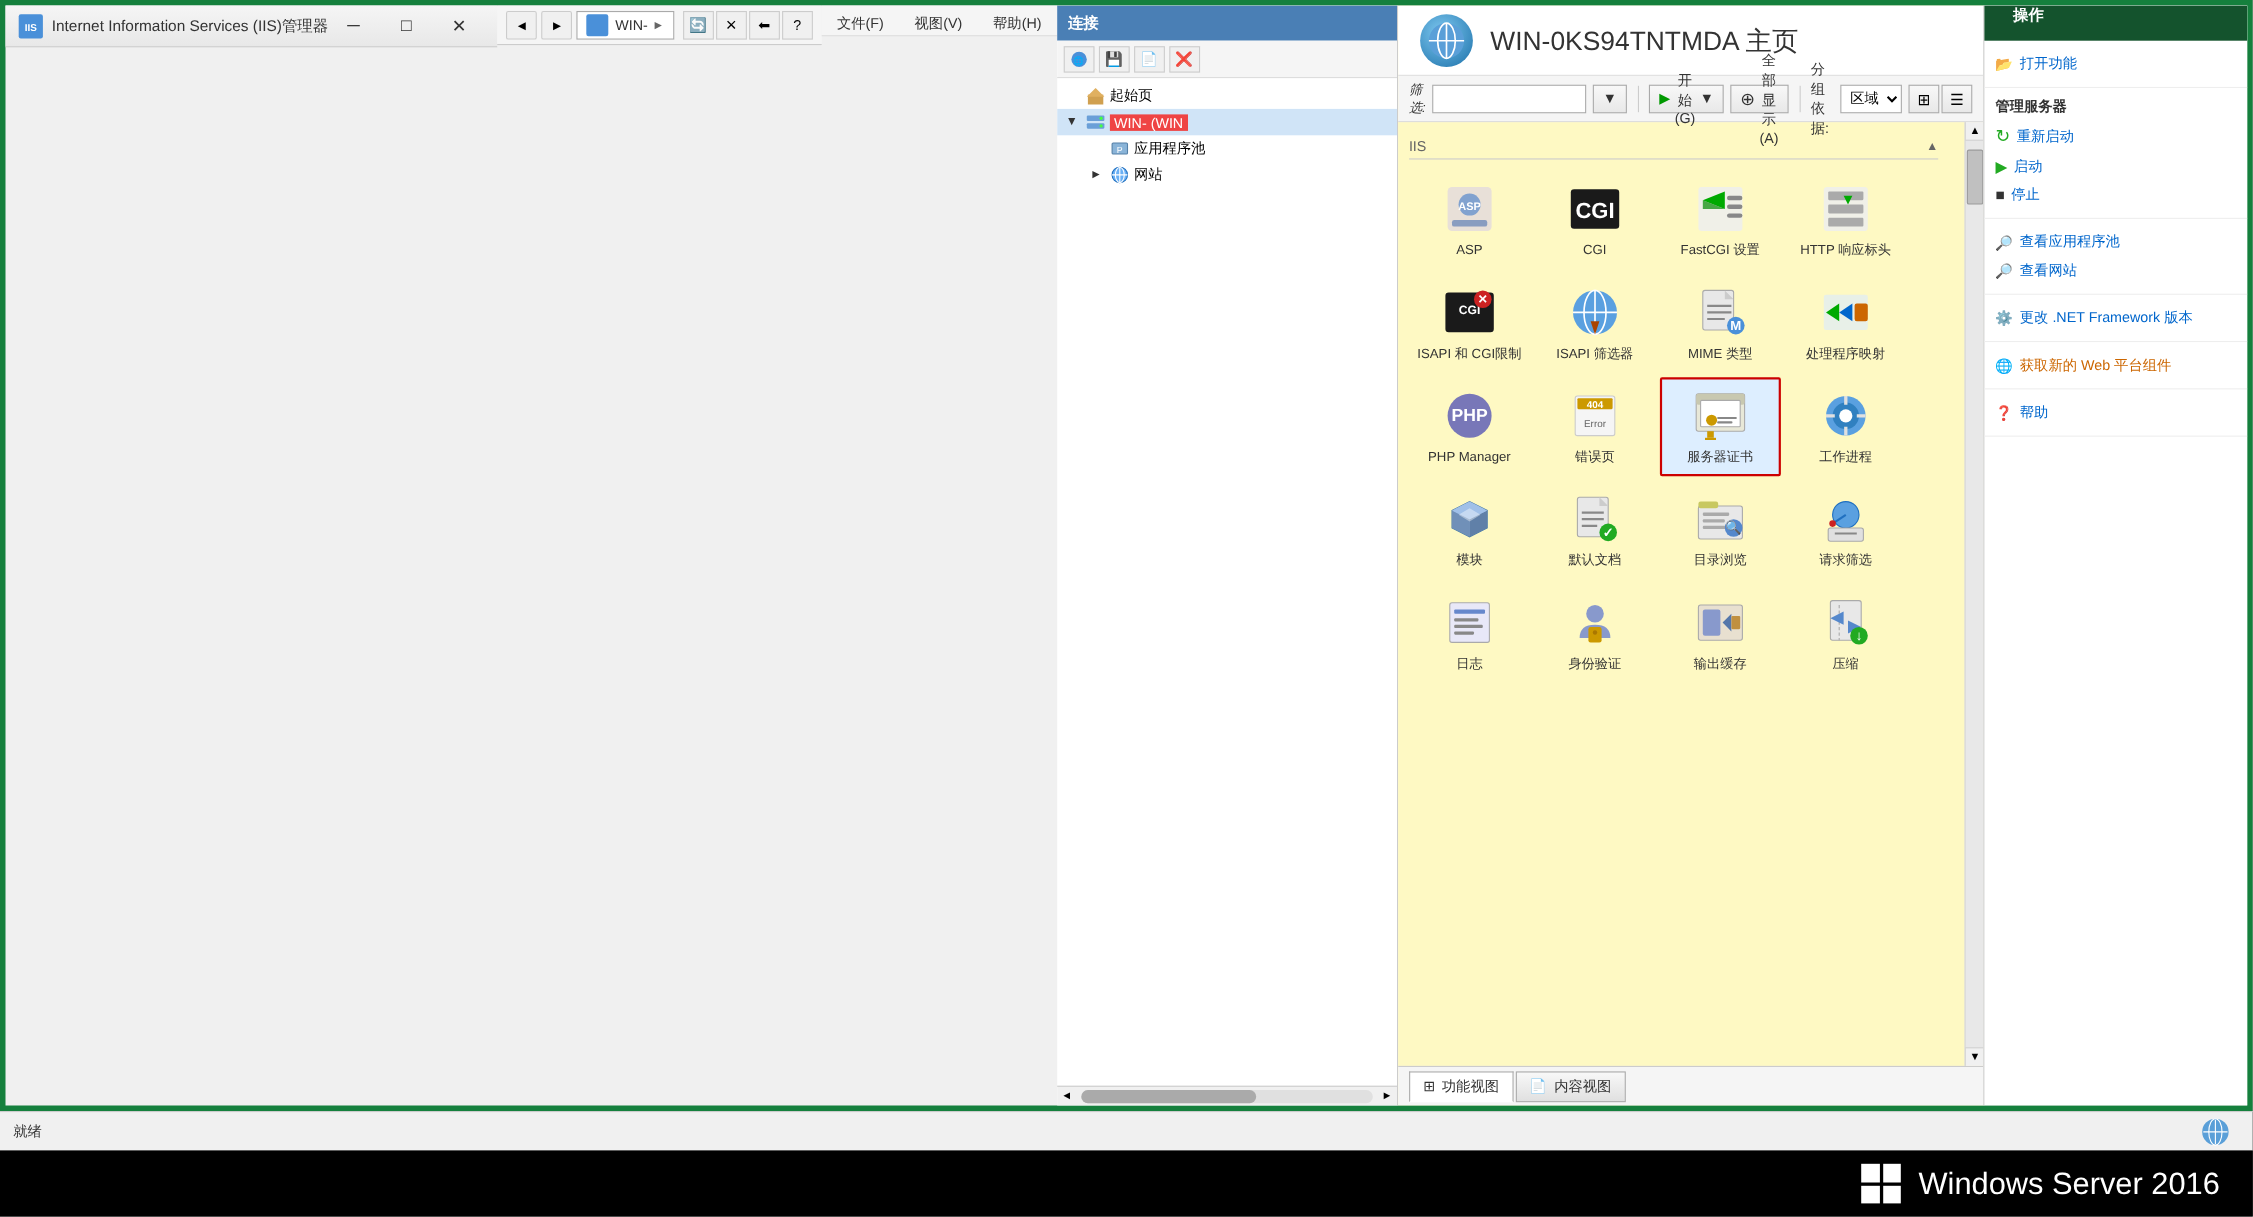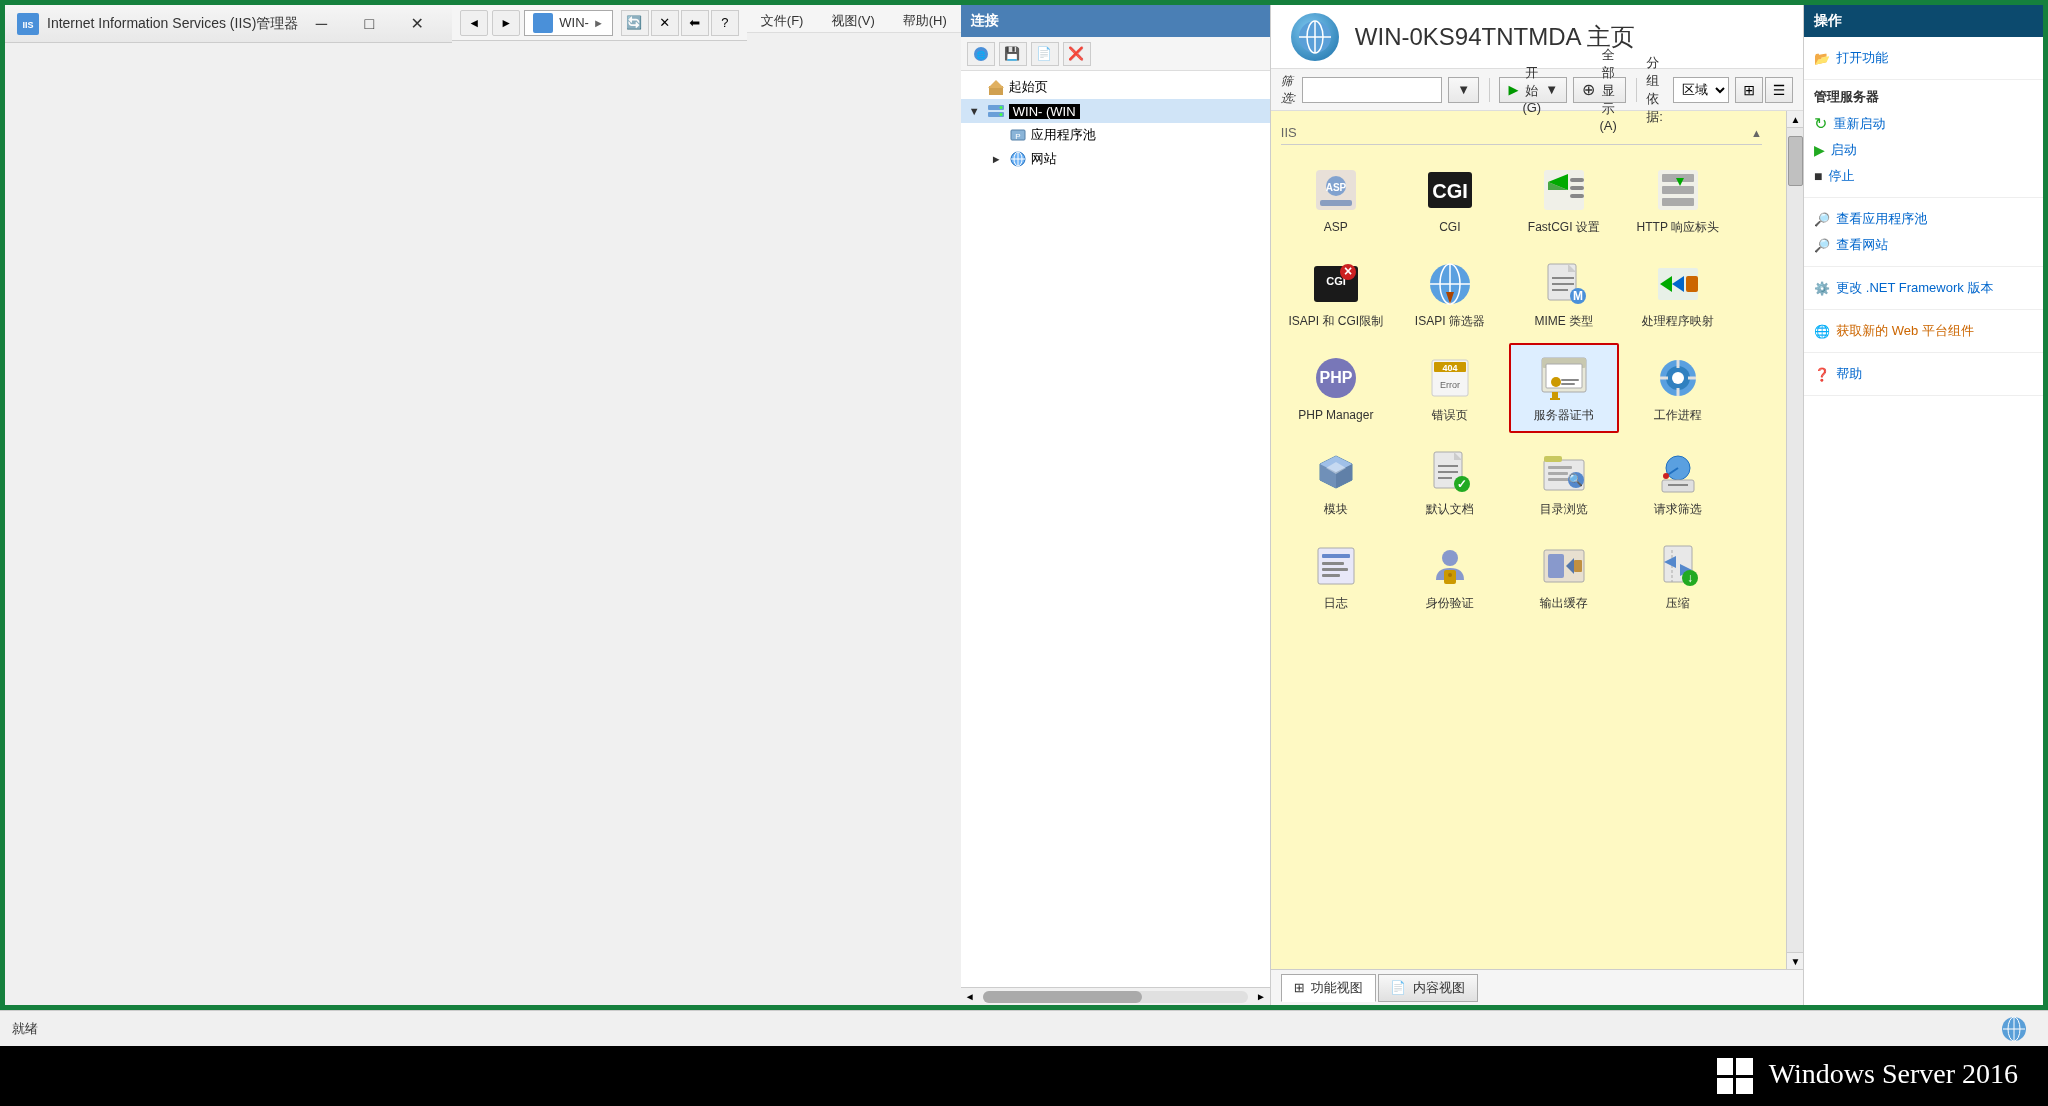--- a/index.html
+++ b/index.html
@@ -21,25 +21,25 @@
       height: 60px;
       background: #000;
       display: flex;
       align-items: center;
       justify-content: flex-end;
       padding-right: 30px;
       z-index: 10;
     }
     .taskbar-windows-logo {
       display: flex;
+      align-items: center;
       gap: 16px;
       color: white;
       font-size: 26px;
       font-weight: 300;
-      font-family: Liberation Serif, serif;
     }
     .win-logo {
       display: grid;
       grid-template-columns: 1fr 1fr;
       gap: 3px;
       width: 36px;
       height: 36px;
     }
     .win-logo span {
       background: white;
@@ -464,27 +464,27 @@
     .right-panel {
       width: 240px;
       background: white;
       border-left: 1px solid #ccc;
       display: flex;
       flex-direction: column;
       flex-shrink: 0;
     }
     .right-panel-header {
       height: 32px;
-      background: #0c4a6e;
+      background: #14532d;
       color: white;
       font-size: 14px;
       font-weight: bold;
       display: flex;
-      align-items: center;
-      padding: 0 10px;
+      align-items: flex-start;
+      padding: 0 26px;
     }
     .right-section {
       padding: 8px 10px;
       border-bottom: 1px solid #eee;
     }
     .right-action {
       padding: 4px 0;
       display: flex;
       align-items: center;
       gap: 6px;
@@ -579,21 +579,21 @@
         </div>
 
         <div class="tree-item selected">
           <span class="tree-expand">▼</span>
           <svg width="18" height="18" viewBox="0 0 18 18">
               <rect x="1" y="3" width="16" height="5" rx="1" fill="#6a9fd8"></rect>
               <rect x="1" y="10" width="16" height="5" rx="1" fill="#6a9fd8"></rect>
               <circle cx="14" cy="5.5" r="1.5" fill="#4f4"></circle>
               <circle cx="14" cy="12.5" r="1.5" fill="#4f4"></circle>
             </svg>
-          <span style="background:#000000;color:white;padding:0 4px;">WIN-          (WIN</span>
+          <span style="background:#ef4444;color:white;padding:0 4px;">WIN-          (WIN</span>
         </div>
 
         <div class="tree-item">
           <span class="tree-indent"></span>
           <span class="tree-expand"></span>
           <svg width="18" height="18" viewBox="0 0 18 18">
               <rect x="2" y="4" width="14" height="10" rx="1" fill="#8ab4d8" stroke="#5580a8" stroke-width="1"></rect>
               <text x="9" y="13" text-anchor="middle" fill="white" font-size="8">P</text>
             </svg>
           <span>应用程序池</span>

